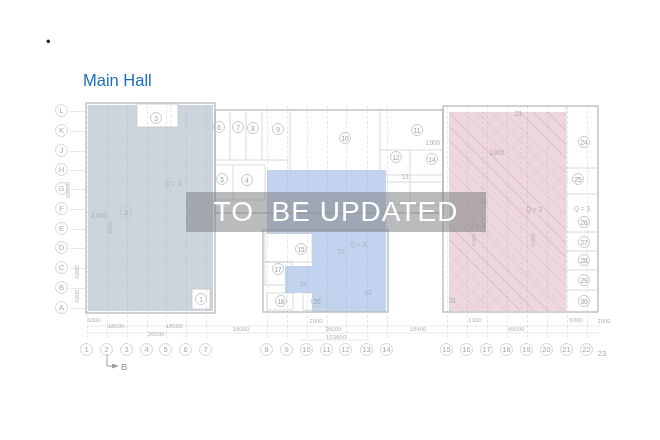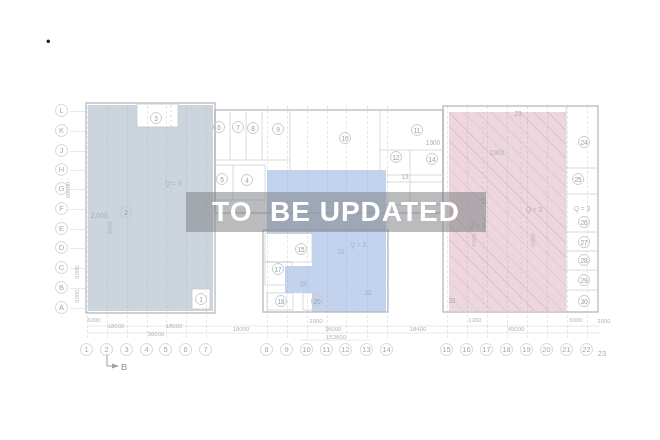--- a/index.html
+++ b/index.html
@@ -28,31 +28,32 @@
   .annot{position:absolute;font-size:6.5px;color:#a9afb5;z-index:3;white-space:nowrap}
   .dim{position:absolute;font-size:6px;color:#b3b7bb;z-index:3;white-space:nowrap}
   .center{transform:translate(-50%,-50%)}
   .rot{transform:translate(-50%,-50%) rotate(-90deg)}
   .axend{position:absolute;font-size:7.5px;color:#a4a8ac;z-index:3;transform:translate(-50%,-50%)}
   .tick-h{position:absolute;width:15px;height:1px;background:#e7e8e9;z-index:2}
   .gridline{position:absolute;width:0;border-left:1px dashed rgba(160,168,176,.28);z-index:2}
 
   #watermark{position:absolute;left:186px;top:192px;width:300px;height:40px;
     background:rgba(128,131,134,.55);z-index:6;display:flex;align-items:center;justify-content:center}
-  #watermark span{font-size:28px;font-weight:700;color:#fff;letter-spacing:1px;white-space:pre}
+  #watermark span{font-size:28px;font-weight:400;color:#fff;letter-spacing:1px;white-space:pre}
 
   #bmarker{position:absolute;left:100px;top:353px;width:34px;height:24px;z-index:3}
   #bmarker .blabel{position:absolute;left:21px;top:8px;font-size:9.5px;color:#8e9498}
 </style>
 </head>
 <body>
 
 <div id="page">
 
   <span class="hdr-bullet">•</span>
+  <span class="hdr-sub" style="color: rgb(26, 109, 192);">Main Hall</span>
 
   <div id="plan-canvas" style="position:absolute;inset:0">
 
     <div class="region" id="region-left" style="background: rgb(204, 212, 222);"></div>
     <div class="region" id="region-mid-slab" style="background: rgb(193, 211, 238);"></div>
     <div class="region" id="region-mid-col" style="background: rgb(193, 211, 238);"></div>
     <div class="region" id="region-mid-bulge" style="background: rgb(193, 211, 238);"></div>
     <div class="region" id="region-right" style="background: repeating-linear-gradient(45deg, rgba(200, 150, 170, 0.28) 0px, rgba(200, 150, 170, 0.28) 1px, transparent 1px, transparent 10px), rgb(237, 214, 221);"></div>
 
     <svg id="plan-svg" width="660" height="440" viewBox="0 0 660 440">

